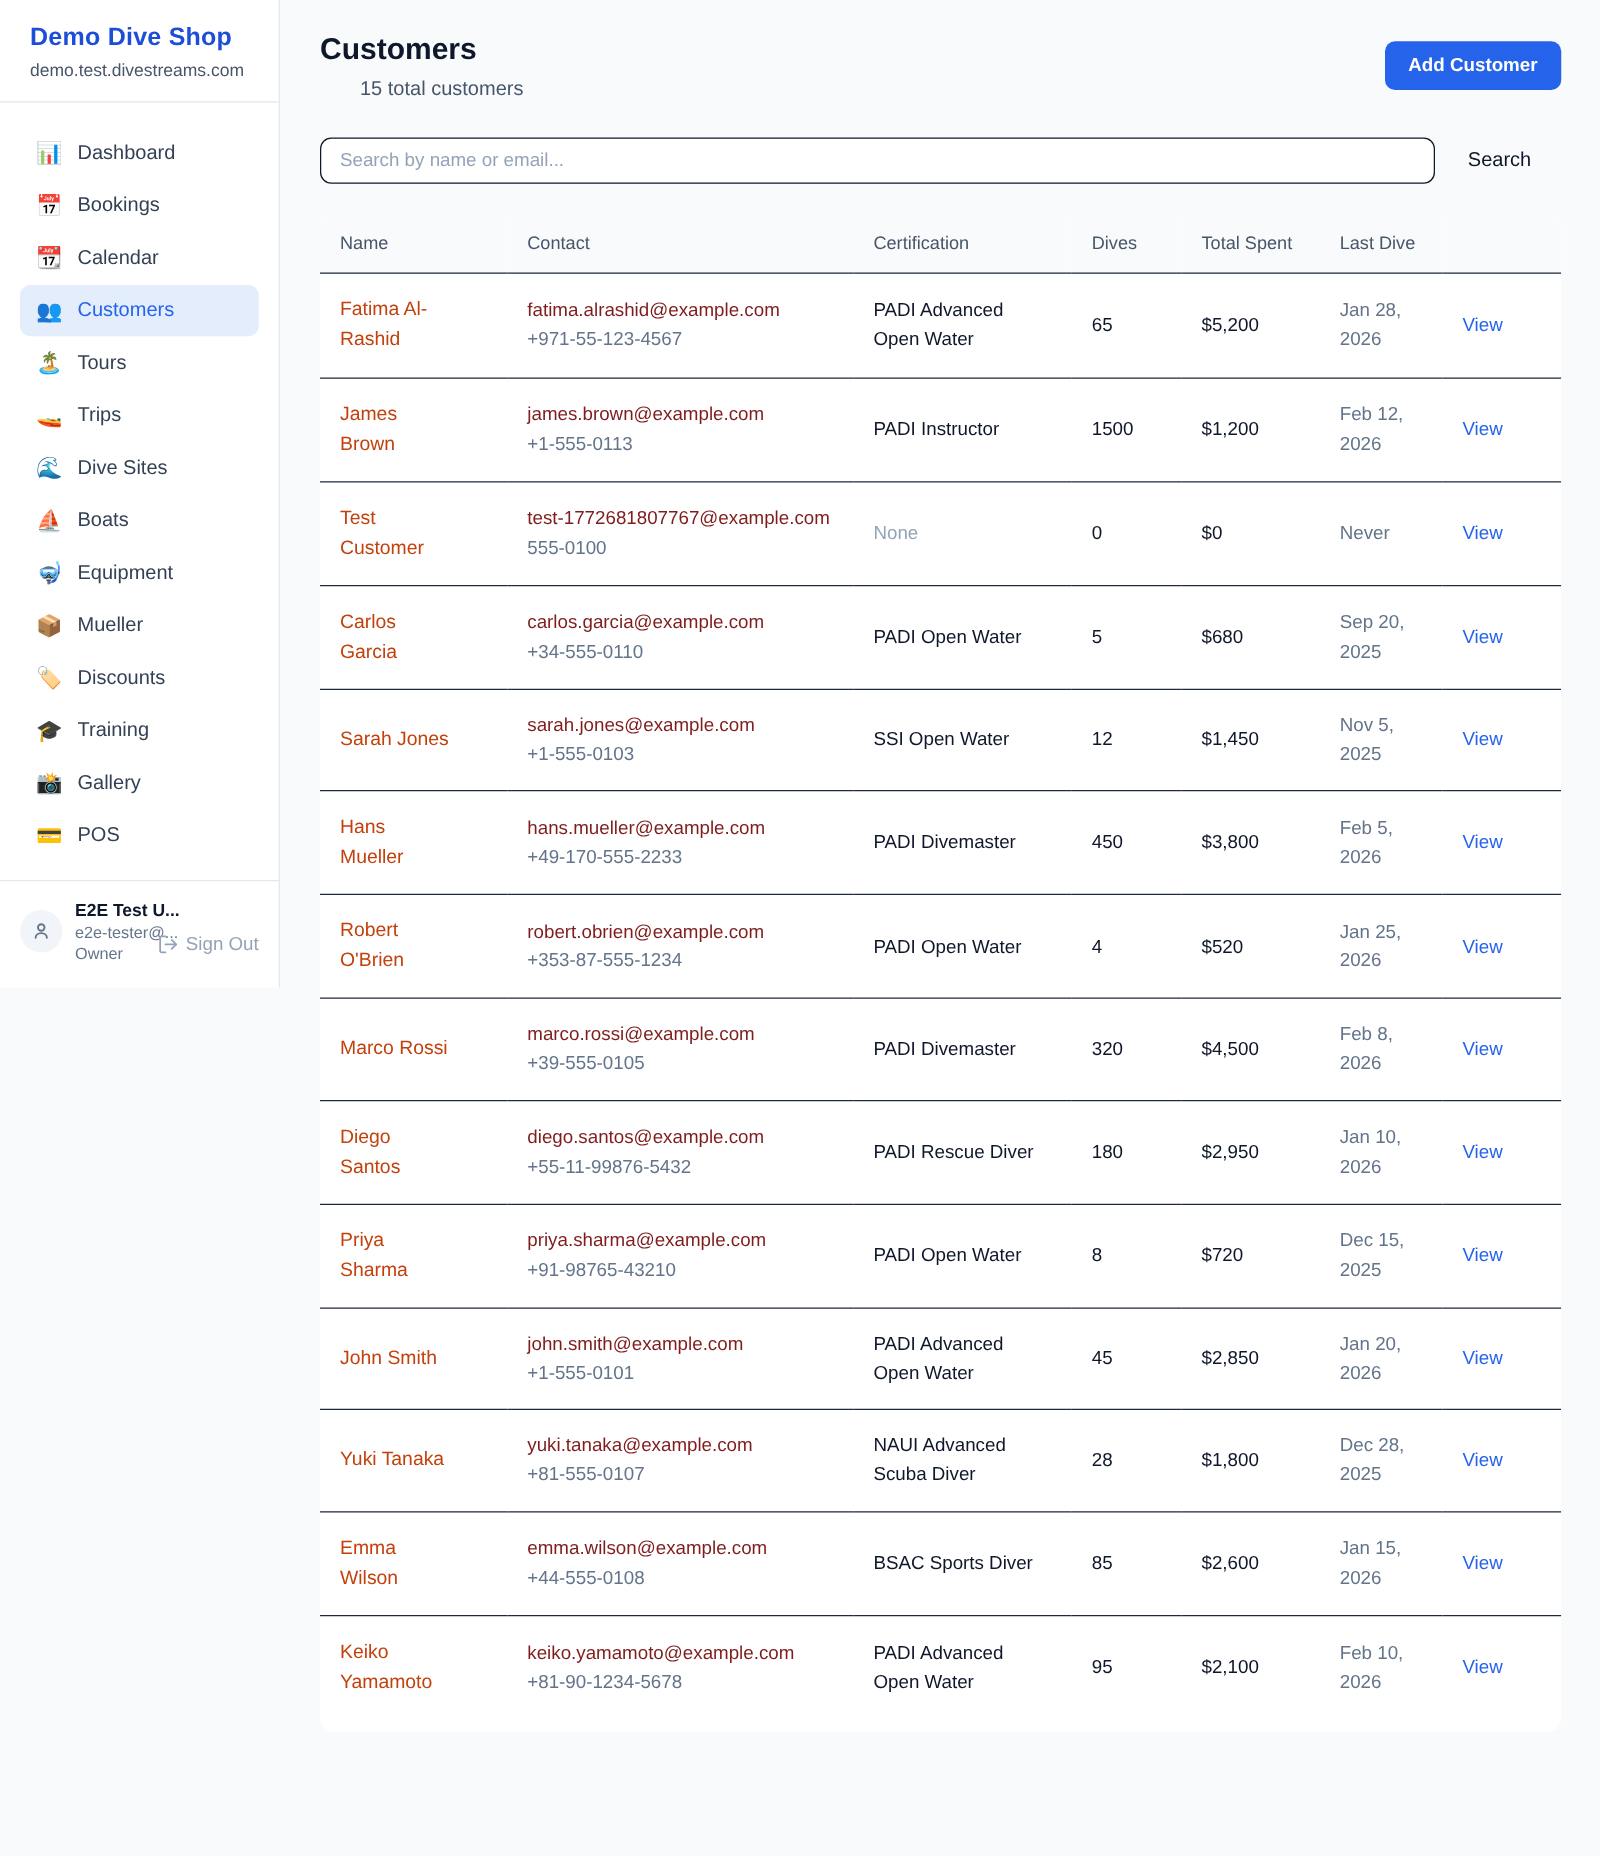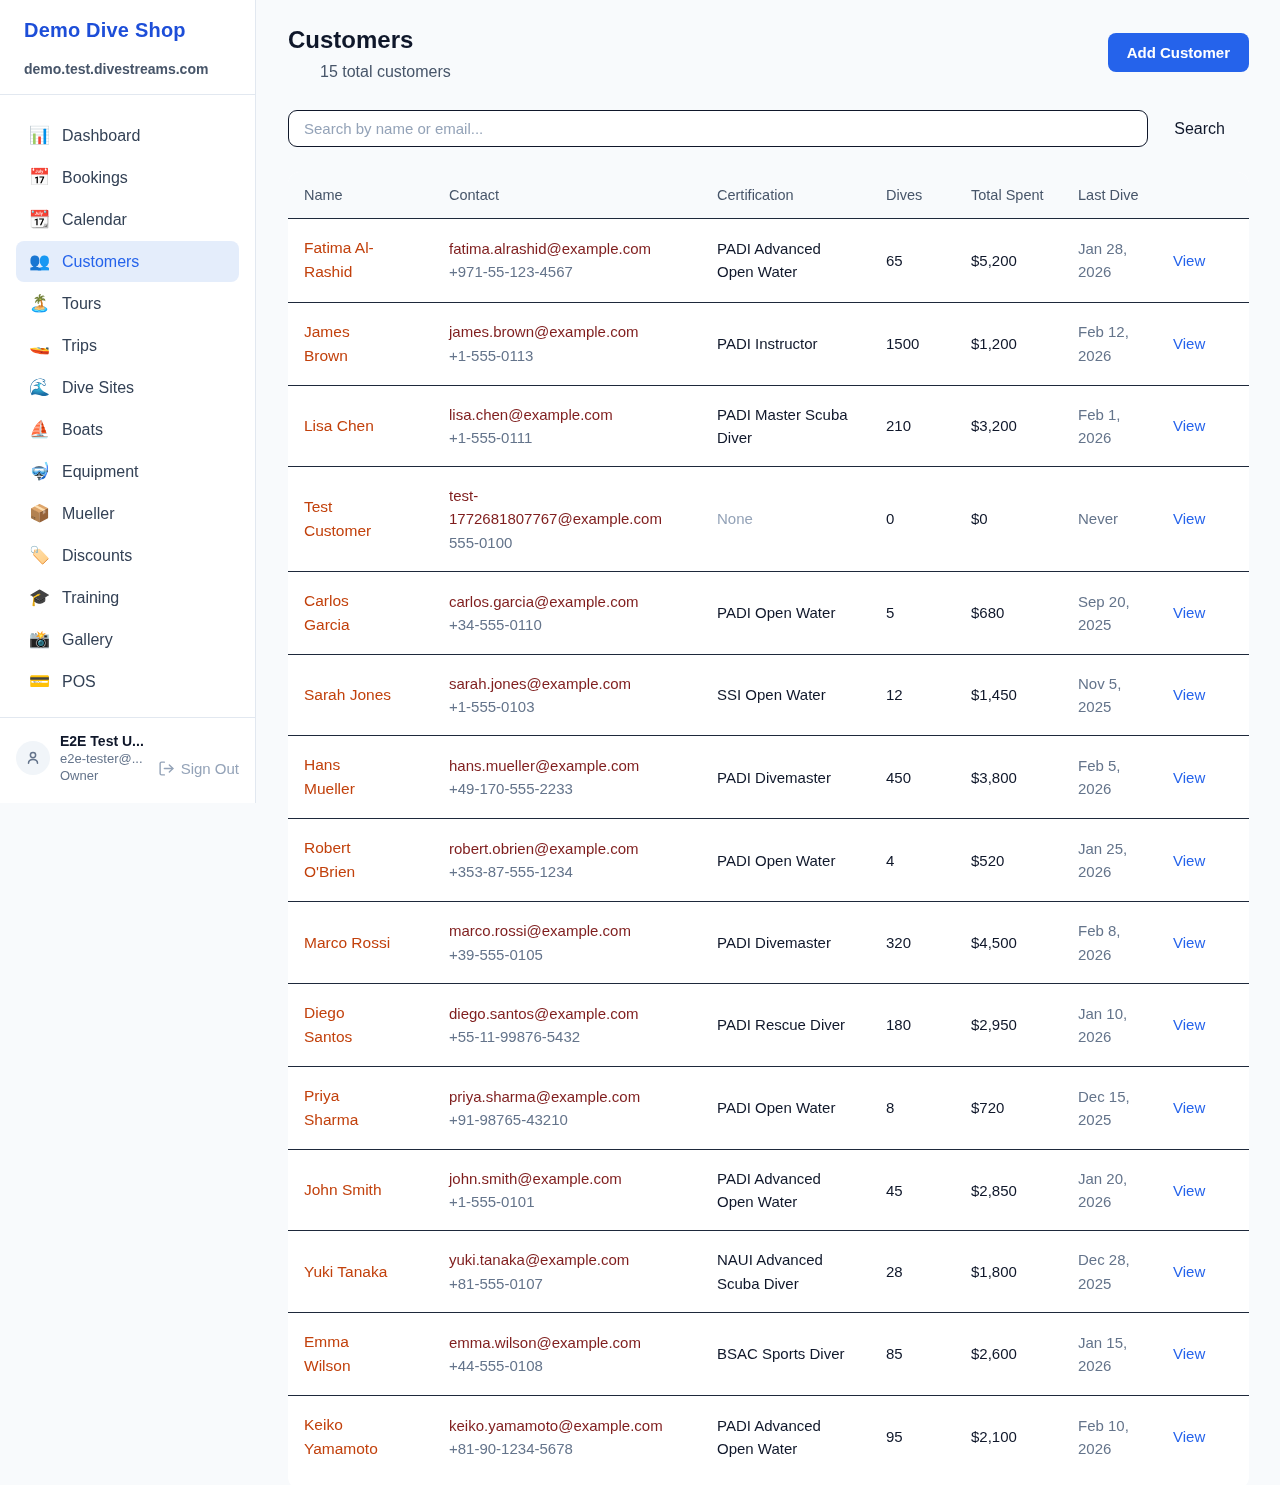--- a/index.html
+++ b/index.html
@@ -6,26 +6,26 @@
   html, body { width: 1280px; min-height: 1485px; }
   body {
     font-family: "Liberation Sans", sans-serif;
     background: #f8fafc;
     color: #0f172a;
   }
   .layout { display: flex; align-items: flex-start; width: 1280px; }
 
   
   .sidebar {
-    width: 256px; flex: none; background: #ffffff;
+    width: 224px; flex: none; background: #ffffff;
     border-right: 1px solid #e2e8f0;
   }
   .sidebar-header { padding: 19px 24px 17px 24px; border-bottom: 1px solid #e2e8f0; }
   .shop-title { color: #1d4ed8; font-size: 20px; font-weight: bold; letter-spacing: .2px; }
-  .shop-domain { color: #475569; font-size: 14px; margin-top: 19px; font-weight: bold; }
+  .shop-domain { color: #475569; font-size: 14px; margin-top: 6px; }
   .nav { padding: 20px 16px 14px 16px; }
   .nav-item {
     display: flex; align-items: center; gap: 13px;
     padding: 10px 13px; border-radius: 8px; cursor: pointer;
     color: #334155; font-size: 16px; margin-bottom: 1px;
   }
   .nav-item .icon { font-size: 17px; width: 20px; text-align: center; }
   .nav-item.active { background: #e4edfb; color: #2563eb; }
   .user-section {
     border-top: 1px solid #e2e8f0; padding: 15px 16px 20px 16px;
@@ -251,32 +251,20 @@
                 <div class="email">james.brown@example.com</div>
                 <div class="phone">+1-555-0113</div>
               </td>
               <td class="cert">PADI Instructor</td>
               <td class="dives">1500</td>
               <td class="spent">$1,200</td>
               <td class="lastdive">Feb 12, 2026</td>
               <td><a href="#" class="view-link">View</a></td>
             </tr>
             <tr>
-              <td><a href="#" class="name-link">Lisa Chen</a></td>
-              <td>
-                <div class="email">lisa.chen@example.com</div>
-                <div class="phone">+1-555-0111</div>
-              </td>
-              <td class="cert">PADI Master Scuba Diver</td>
-              <td class="dives">210</td>
-              <td class="spent">$3,200</td>
-              <td class="lastdive">Feb 1, 2026</td>
-              <td><a href="#" class="view-link">View</a></td>
-            </tr>
-            <tr>
               <td><a href="#" class="name-link">Test Customer</a></td>
               <td>
                 <div class="email">test-1772681807767@example.com</div>
                 <div class="phone">555-0100</div>
               </td>
               <td class="cert muted">None</td>
               <td class="dives">0</td>
               <td class="spent">$0</td>
               <td class="lastdive">Never</td>
               <td><a href="#" class="view-link">View</a></td>

